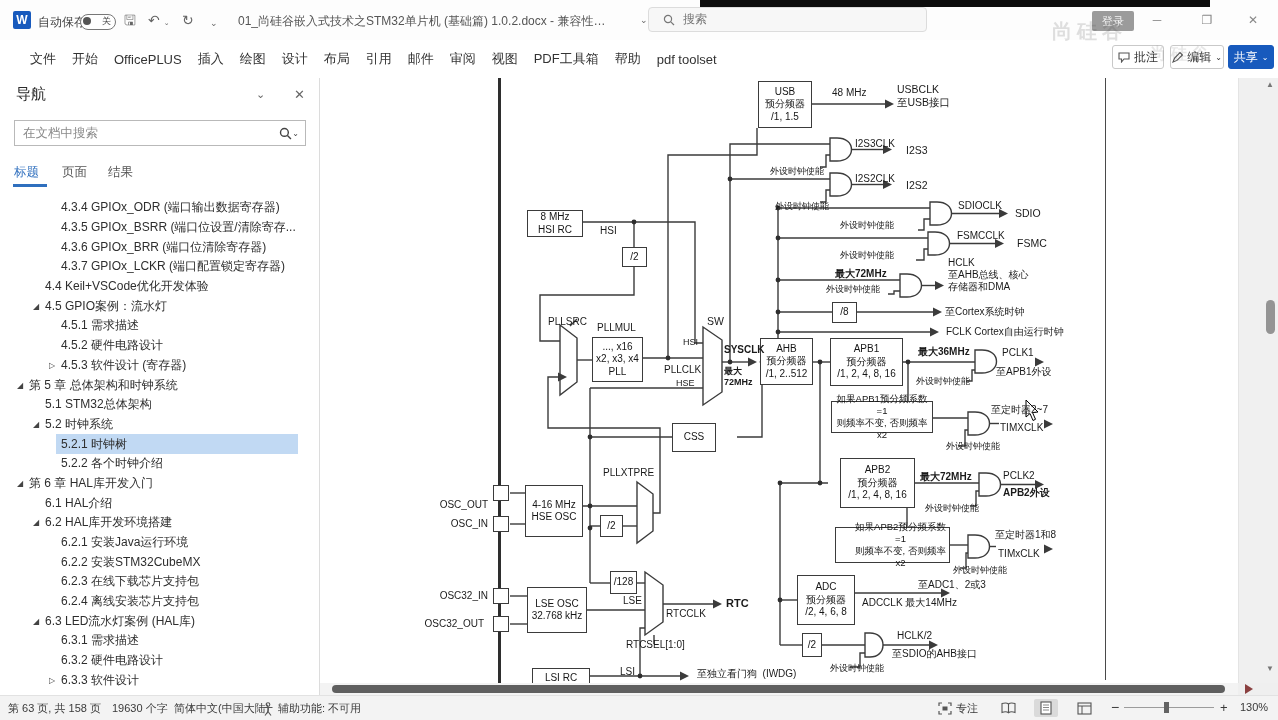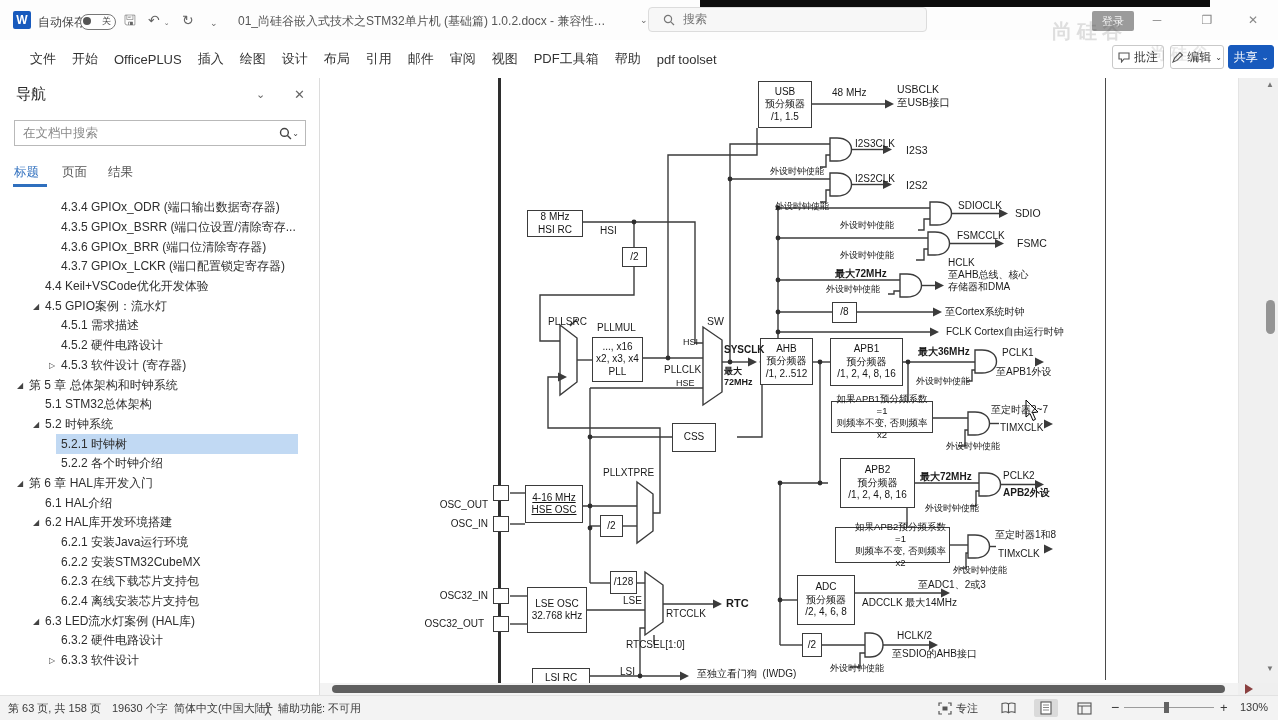--- a/index.html
+++ b/index.html
@@ -246,20 +246,24 @@
         <div class="nitem l3">
           <span class="arr"></span>
           <span class="ntext">6.2.4 离线安装芯片支持包</span>
         </div>
         <div class="nitem l2">
           <span class="arr">◢</span>
           <span class="ntext">6.3 LED流水灯案例 (HAL库)</span>
         </div>
         <div class="nitem l3">
           <span class="arr"></span>
+          <span class="ntext">6.3.1 需求描述</span>
+        </div>
+        <div class="nitem l3">
+          <span class="arr"></span>
           <span class="ntext">6.3.2 硬件电路设计</span>
         </div>
         <div class="nitem l3">
           <span class="arr">▷</span>
           <span class="ntext">6.3.3 软件设计</span>
         </div>
       </div>
   </div>
 
   <div id="docarea">
@@ -425,21 +429,21 @@
       <div class="dbox" style="left:352px;top:345px;width:44px;height:29px;">CSS</div>
       <div class="dbox" style="left:520px;top:380px;width:75px;height:50px;">APB2
 预分频器
 /1, 2, 4, 8, 16</div>
       <div class="dbox" style="left:515px;top:449px;width:115px;height:36px;font-size:9.5px;padding-left:16px;">如果APB2预分频系数=1
 则频率不变, 否则频率x2</div>
       <div class="dbox" style="left:477px;top:497px;width:58px;height:50px;">ADC
 预分频器
 /2, 4, 6, 8</div>
       <div class="dbox" style="left:512px;top:224px;width:25px;height:21px;">/8</div>
-      <div class="dbox" style="left:205px;top:407px;width:58px;height:38px;text-decoration:underline;">4-16 MHz
+      <div class="dbox" style="left:205px;top:407px;width:58px;height:52px;">4-16 MHz
 HSE OSC</div>
       <div class="dbox" style="left:280px;top:437px;width:23px;height:22px;">/2</div>
       <div class="dbox" style="left:290px;top:493px;width:27px;height:23px;">/128</div>
       <div class="dbox" style="left:207px;top:509px;width:60px;height:46px;">LSE OSC
 32.768 kHz</div>
       <div class="dbox" style="left:482px;top:555px;width:20px;height:24px;">/2</div>
       <div class="dbox" style="left:212px;top:590px;width:58px;height:20px;">LSI RC</div>
 
       <div class="pin" style="left:173px;top:407px;"></div>
       <div class="pin" style="left:173px;top:438px;"></div>

